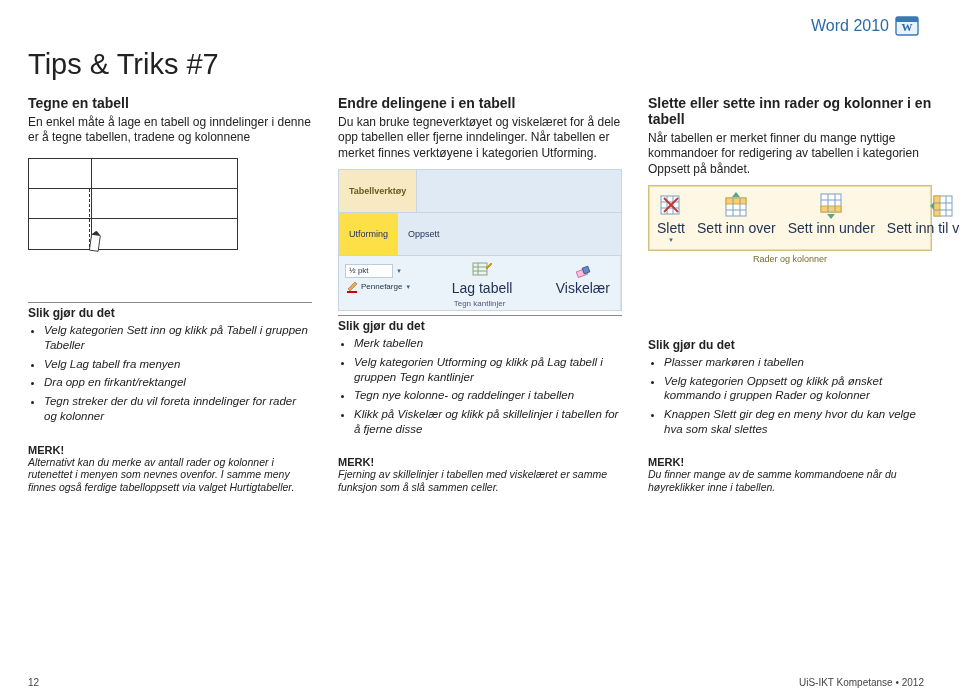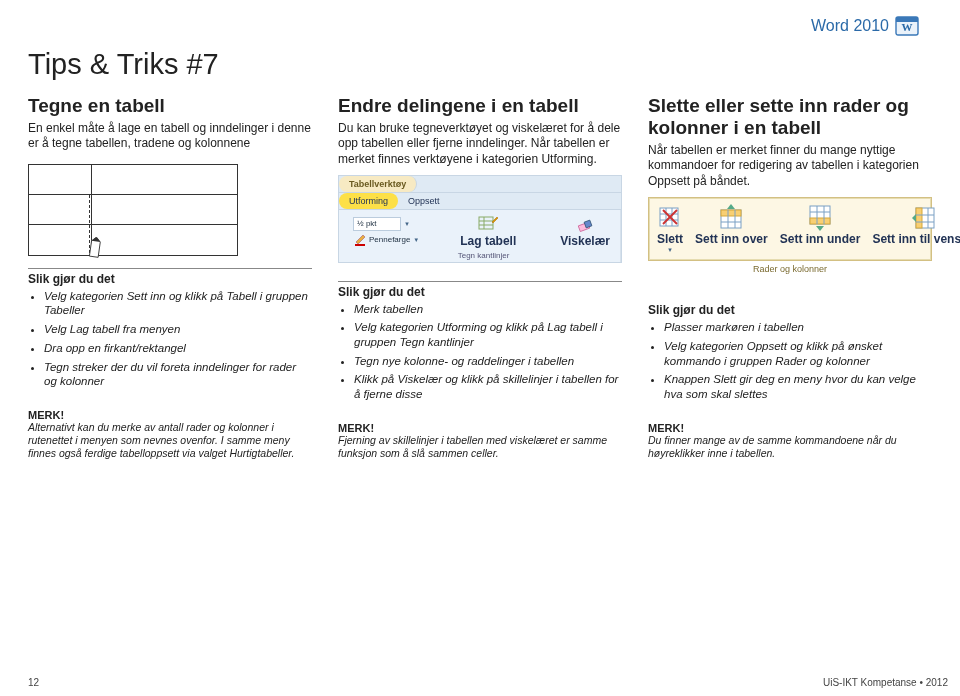--- a/index.html
+++ b/index.html
@@ -4,50 +4,50 @@
 <style>
   * { box-sizing: border-box; margin: 0; padding: 0; }
   html, body { width: 960px; height: 696px; font-family: "Segoe UI", Arial, sans-serif; color: #222; background: #fff; }
   body { padding: 18px 28px 10px 28px; position: relative; }
   .top-bar { position: absolute; top: 14px; right: 41px; display: flex; align-items: center; gap: 6px; }
   .top-bar-text { color: #2b6aa8; font-size: 16px; }
   .word-logo { width: 24px; height: 24px; }
   .page-title { font-size: 29px; font-weight: 400; margin-top: 30px; margin-bottom: 14px; }
   .cols { display: flex; gap: 26px; }
   .col { flex: 1 1 0; display: flex; flex-direction: column; min-width: 0; }
-  .col-h { font-size: 19px; font-weight: 700; margin-bottom: 4px; }
+  .col-h { font-size: 14px; font-weight: 700; margin-bottom: 4px; }
   .col-p { font-size: 12px; font-weight: 300; line-height: 1.28; margin-bottom: 8px; }
   .instr-h { font-size: 12px; font-weight: 700; margin: 4px 0 3px 0; border-top: .5px solid #888; padding-top: 3px; }
   .instr-h.noline { border-top: none; padding-top: 6px; }
   .bul { list-style: disc; padding-left: 16px; }
   .bul li { font-size: 11.5px; font-style: italic; font-weight: 300; line-height: 1.28; margin-bottom: 4px; }
   .note-h { font-size: 11px; font-weight: 700; margin-top: 16px; }
   .note-p { font-size: 10.5px; font-style: italic; font-weight: 300; line-height: 1.22; }
-  .footer { position: absolute; bottom: 8px; left: 28px; right: 12px; display: flex; justify-content: space-between; font-size: 10px; color: #444; }
+  .footer { position: absolute; bottom: 8px; left: 28px; right: 36px; display: flex; justify-content: space-between; font-size: 10px; color: #444; }
 
   
   .tbl-draw { width: 210px; height: 92px; border: 1.2px solid #333; margin: 4px 0 8px 0; position: relative; }
   .tbl-row { position: absolute; left: 0; right: 0; border-top: 1.2px solid #333; }
   .tbl-col { position: absolute; top: 0; bottom: 0; border-left: 1.2px solid #333; }
   .dash-v { position: absolute; border-left: 1.5px dashed #333; }
   .pencil { position: absolute; }
 
   
   .ribbon { border: 1px solid #c8d6e4; background: #eaf2fa; font-size: 9px; color: #234; user-select: none; }
   .ribbon .tabrow { display: flex; background: #dfeaf4; border-bottom: 1px solid #c8d6e4; }
-  .ribbon .rtab { padding: 3px 10px; color: #235; border-radius: 8px; }
+  .ribbon .rtab { padding: 16px 10px; color: #235; }
   .ribbon .rtab.title { background: #f7eac3; border-right: 1px solid #c8d6e4; font-weight: 600; color: #6a5a20; }
   .ribbon .rtab.sel { background: #fde047; }
-  .grp-row { display: flex; align-items: flex-start; margin-left: 8px; }
+  .grp-row { display: flex; align-items: flex-start; }
   .grp { padding: 4px 6px 2px 6px; display: flex; flex-direction: column; align-items: center; border-right: 1px solid #d6e1ec; }
   .grp-inner { display: flex; align-items: center; gap: 4px; flex: 1; }
   .grp-label { font-size: 8px; color: #557; text-align: center; margin-top: 2px; white-space: nowrap; }
   .bigbtn { display: flex; flex-direction: column; align-items: center; padding: 2px 4px; gap: 1px; }
   .bigbtn .icn { width: 20px; height: 18px; display: flex; align-items: center; justify-content: center; }
-  .bigbtn .lbl { font-size: 12px; color: #235; text-align: center; line-height: 1; white-space: nowrap; font-weight: bold; }
+  .bigbtn .lbl { font-size: 14px; color: #235; text-align: center; line-height: 1; white-space: nowrap; }
   .smallctl { display: flex; flex-direction: column; gap: 2px; }
   .sline { display: flex; align-items: center; gap: 2px; }
   .sel-box { border: 1px solid #bcd; background: #fff; padding: 0 3px; height: 14px; display: flex; align-items: center; min-width: 48px; font-size: 8px; }
   .caret { width: 8px; text-align: center; color: #468; font-size: 7px; }
 
   
   .rc { border: 1px solid #d3c083; background: #fdf7e4; box-shadow: 0 0 0 1px #e6dcb0 inset; padding: 4px; display: flex; gap: 4px; }
   .rc .bigbtn .icn { width: 24px; height: 28px; }
   .rc-footer { text-align: center; font-size: 9px; color: #7a6a30; padding-top: 3px; }
 

